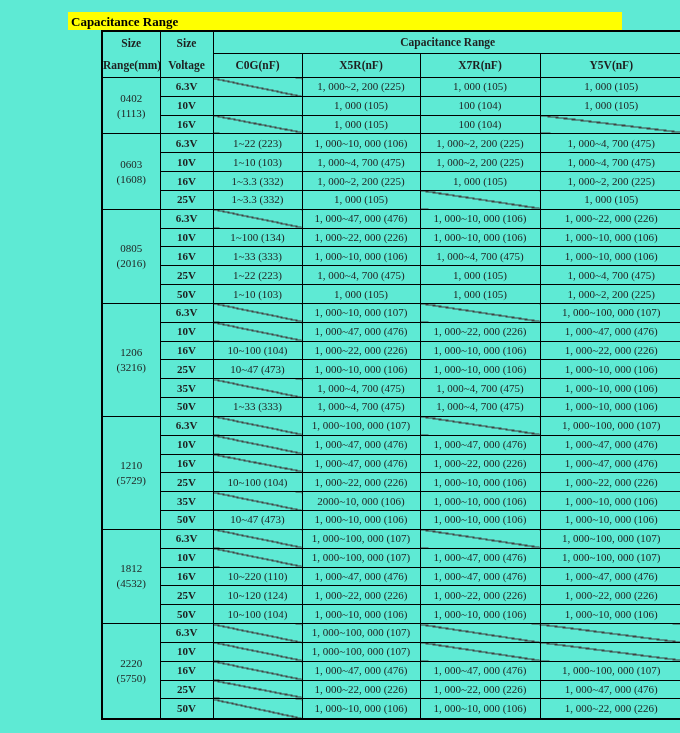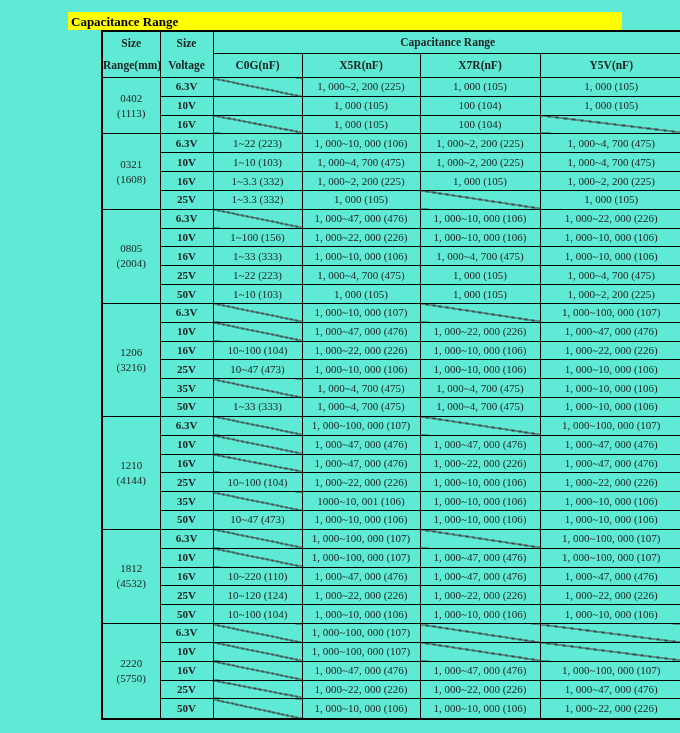--- a/index.html
+++ b/index.html
@@ -138,21 +138,21 @@
         </tr>
         <tr>
           <td class="volt-cell">16V</td>
           <td class="diag"></td>
           <td>1, 000 (105)</td>
           <td>100 (104)</td>
           <td class="diag"></td>
         </tr>
         <tr>
           <td rowspan="4" class="size-cell">
-            <div>0321</div>
+            <div>0603</div>
             <div>(1608)</div>
           </td>
           <td class="volt-cell">6.3V</td>
           <td>1~22 (223)</td>
           <td>1, 000~10, 000 (106)</td>
           <td>1, 000~2, 200 (225)</td>
           <td>1, 000~4, 700 (475)</td>
         </tr>
         <tr>
           <td class="volt-cell">10V</td>
@@ -171,31 +171,31 @@
         <tr>
           <td class="volt-cell">25V</td>
           <td>1~3.3 (332)</td>
           <td>1, 000 (105)</td>
           <td class="diag"></td>
           <td>1, 000 (105)</td>
         </tr>
         <tr>
           <td rowspan="5" class="size-cell">
             <div>0805</div>
-            <div>(2004)</div>
-          </td>
-          <td class="volt-cell">6.3V</td>
-          <td class="diag"></td>
-          <td>1, 000~47, 000 (476)</td>
-          <td>1, 000~10, 000 (106)</td>
-          <td>1, 000~22, 000 (226)</td>
-        </tr>
-        <tr>
-          <td class="volt-cell">10V</td>
-          <td>1~100 (156)</td>
+            <div>(2016)</div>
+          </td>
+          <td class="volt-cell">6.3V</td>
+          <td class="diag"></td>
+          <td>1, 000~47, 000 (476)</td>
+          <td>1, 000~10, 000 (106)</td>
+          <td>1, 000~22, 000 (226)</td>
+        </tr>
+        <tr>
+          <td class="volt-cell">10V</td>
+          <td>1~100 (134)</td>
           <td>1, 000~22, 000 (226)</td>
           <td>1, 000~10, 000 (106)</td>
           <td>1, 000~10, 000 (106)</td>
         </tr>
         <tr>
           <td class="volt-cell">16V</td>
           <td>1~33 (333)</td>
           <td>1, 000~10, 000 (106)</td>
           <td>1, 000~4, 700 (475)</td>
           <td>1, 000~10, 000 (106)</td>
@@ -256,21 +256,21 @@
         <tr>
           <td class="volt-cell">50V</td>
           <td>1~33 (333)</td>
           <td>1, 000~4, 700 (475)</td>
           <td>1, 000~4, 700 (475)</td>
           <td>1, 000~10, 000 (106)</td>
         </tr>
         <tr>
           <td rowspan="6" class="size-cell">
             <div>1210</div>
-            <div>(4144)</div>
+            <div>(5729)</div>
           </td>
           <td class="volt-cell">6.3V</td>
           <td class="diag"></td>
           <td>1, 000~100, 000 (107)</td>
           <td class="diag"></td>
           <td>1, 000~100, 000 (107)</td>
         </tr>
         <tr>
           <td class="volt-cell">10V</td>
           <td class="diag"></td>
@@ -288,21 +288,21 @@
         <tr>
           <td class="volt-cell">25V</td>
           <td>10~100 (104)</td>
           <td>1, 000~22, 000 (226)</td>
           <td>1, 000~10, 000 (106)</td>
           <td>1, 000~22, 000 (226)</td>
         </tr>
         <tr>
           <td class="volt-cell">35V</td>
           <td class="diag"></td>
-          <td>1000~10, 001 (106)</td>
+          <td>2000~10, 000 (106)</td>
           <td>1, 000~10, 000 (106)</td>
           <td>1, 000~10, 000 (106)</td>
         </tr>
         <tr>
           <td class="volt-cell">50V</td>
           <td>10~47 (473)</td>
           <td>1, 000~10, 000 (106)</td>
           <td>1, 000~10, 000 (106)</td>
           <td>1, 000~10, 000 (106)</td>
         </tr>

